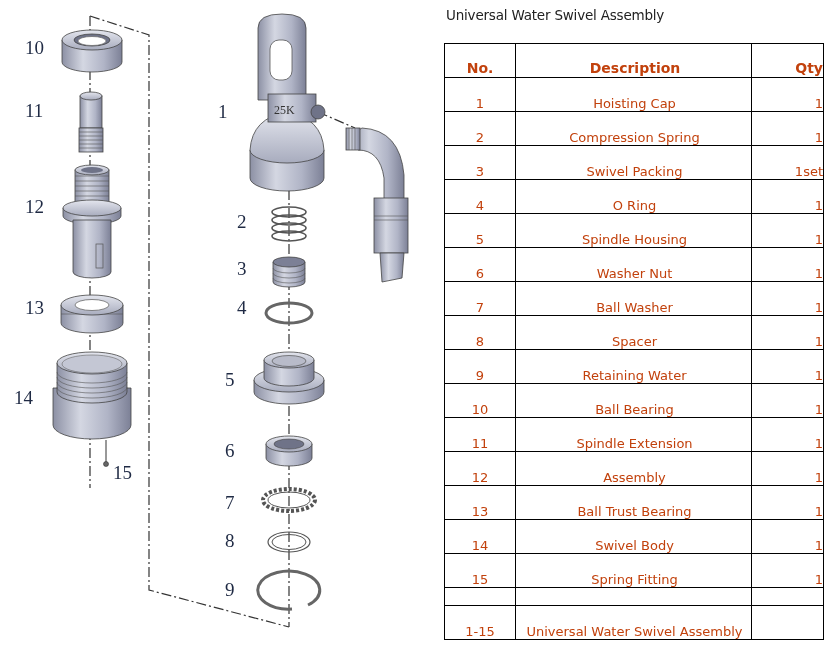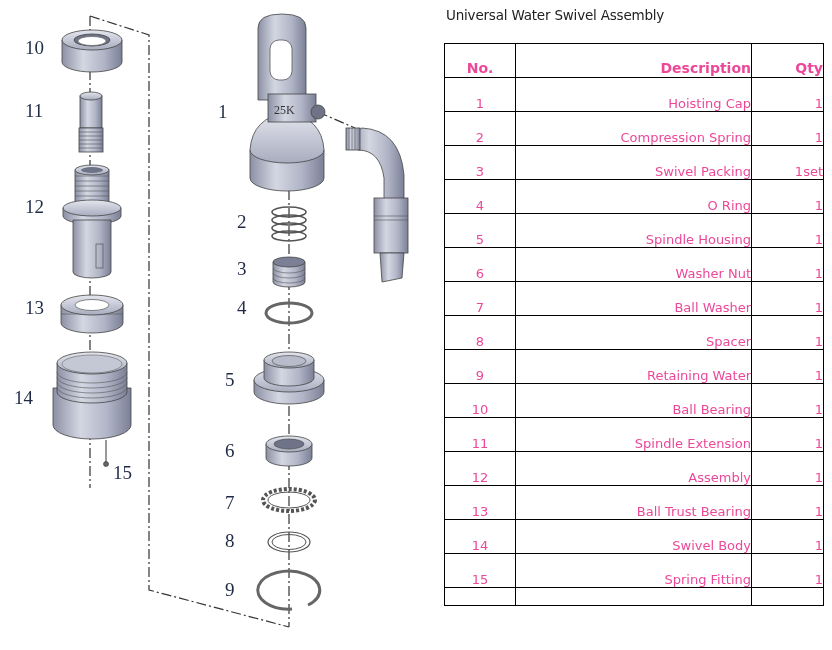--- a/index.html
+++ b/index.html
@@ -1,27 +1,27 @@
 <!DOCTYPE html>
 <html><head>
 <meta charset="utf-8">
 <style>
   html, body { margin: 0; padding: 0; background: #ffffff; }
   body { width: 832px; height: 650px; position: relative; overflow: hidden; font-family: "Liberation Sans", sans-serif; }
   #drawing { position: absolute; left: 0; top: 0; width: 440px; height: 650px; }
   .callout { font-family: "Liberation Serif", serif; font-size: 19px; fill: #1f2a44; }
   .title { position: absolute; left: 446px; top: 7px; font-size: 13.5px; color: #222; font-family: "DejaVu Sans", sans-serif; letter-spacing: -0.2px; }
-  table.bom { position: absolute; left: 444px; top: 43px; border-collapse: collapse; font-family: "DejaVu Sans", sans-serif; font-size: 13px; color: #ec4899; }
+  table.bom { position: absolute; left: 444px; top: 43px; border-collapse: collapse; font-family: "DejaVu Sans", sans-serif; font-size: 13px; color: #c2410c; }
   table.bom th, table.bom td { border: 1px solid #000; padding: 0; vertical-align: bottom; }
   table.bom th { height: 32px; font-weight: bold; font-size: 14px; padding-bottom: 1px; }
   table.bom td { height: 33px; padding-bottom: 0px; line-height: 15px; }
   table.bom tr.spacer td { height: 17px; }
   table.bom tr.total td { height: 33px; }
   .c-no { width: 70px; text-align: center; }
-  .c-desc { width: 232px; text-align: right; padding-left: 2px !important; }
+  .c-desc { width: 232px; text-align: center; padding-left: 2px !important; }
   .c-qty { width: 71px; text-align: right; }
   th.c-desc { padding-left: 3px !important; }
 </style>
 </head>
 <body>
 
 <div class="title">Universal Water Swivel Assembly</div>
 
 <svg id="drawing" viewBox="0 0 440 650" xmlns="http://www.w3.org/2000/svg">
   <defs>
@@ -273,14 +273,19 @@
       <tr>
         <td class="c-no">15</td>
         <td class="c-desc">Spring Fitting</td>
         <td class="c-qty">1</td>
       </tr>
       <tr class="spacer">
         <td class="c-no"></td>
         <td class="c-desc"></td>
         <td class="c-qty"></td>
       </tr>
+      <tr class="total">
+        <td class="c-no">1-15</td>
+        <td class="c-desc">Universal Water Swivel Assembly</td>
+        <td class="c-qty"></td>
+      </tr>
     </tbody>
 </table>
 
 </body></html>

